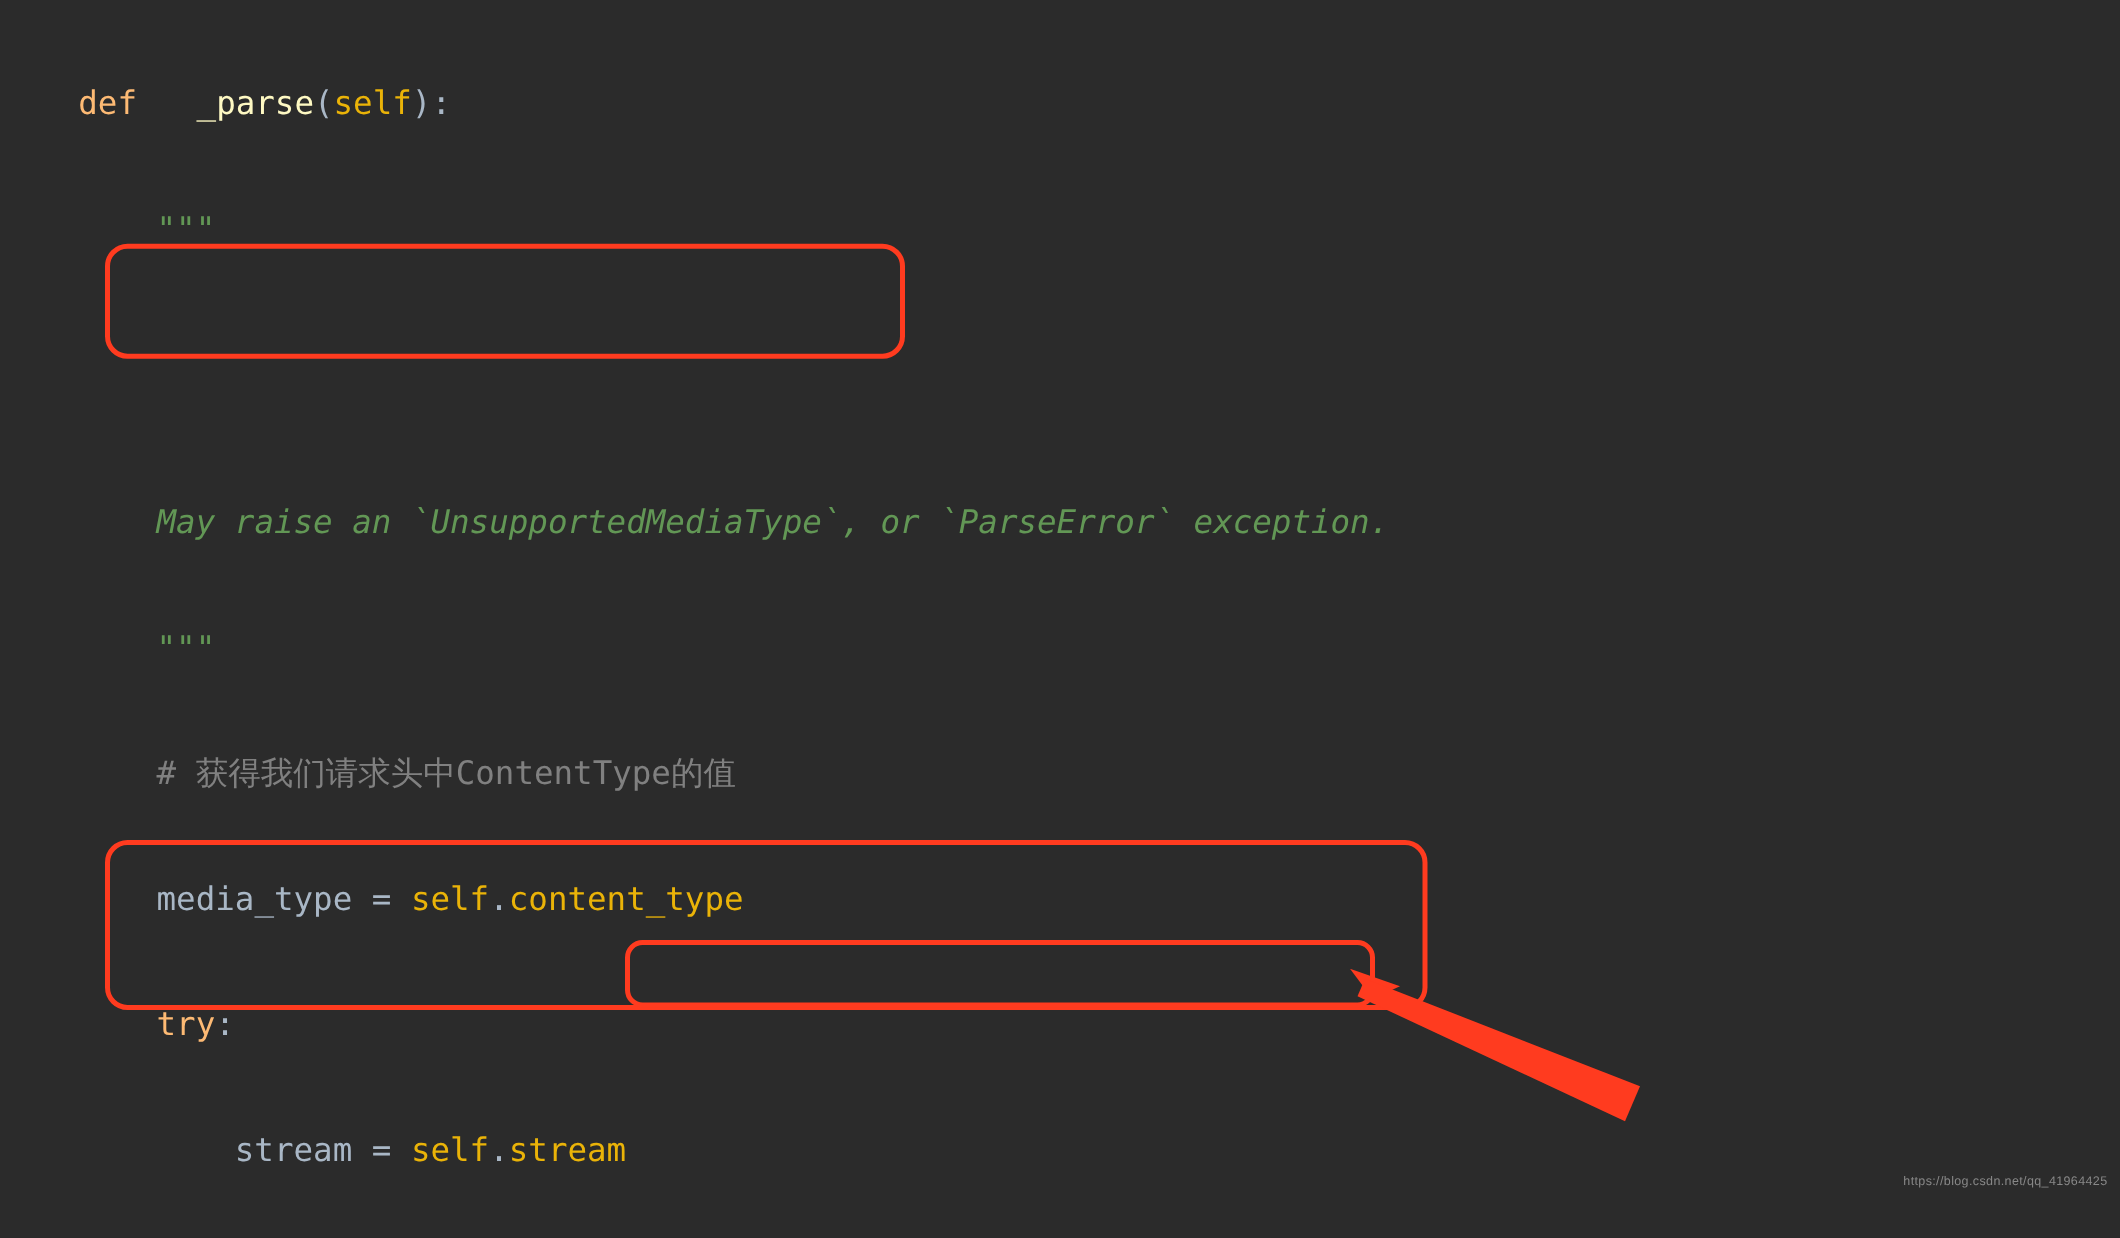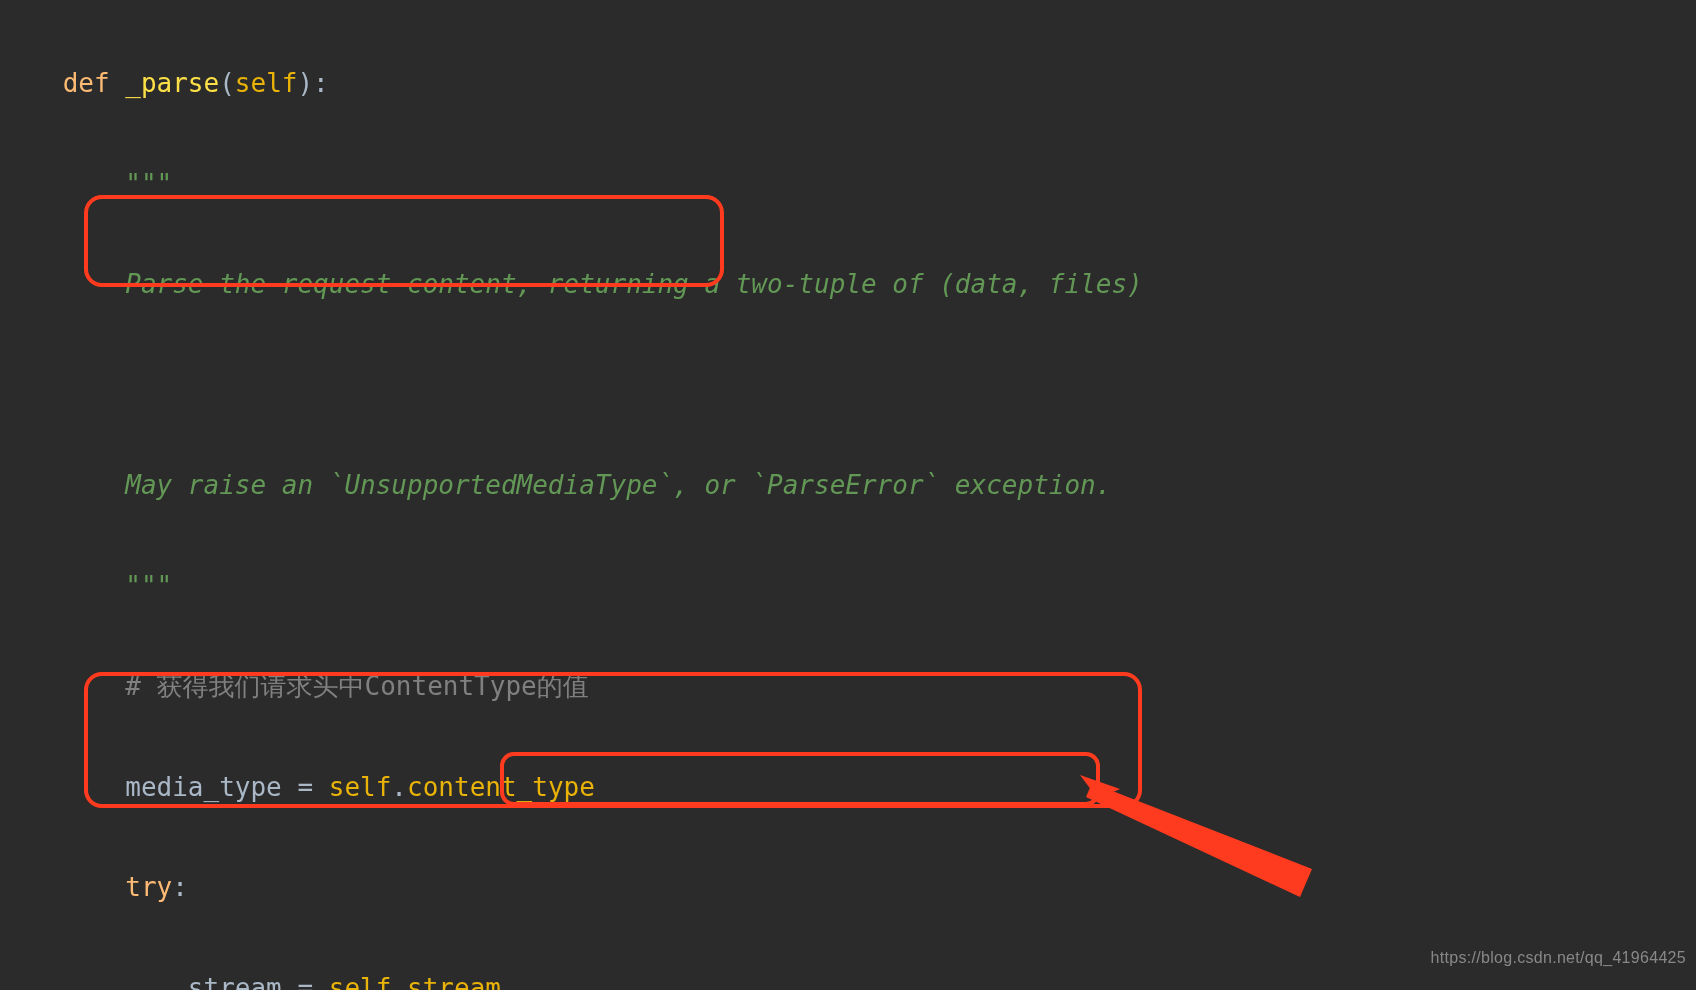--- a/index.html
+++ b/index.html
@@ -15,21 +15,21 @@
     position: relative;
   }
   .code-area {
     position: relative;
     padding: 0;
     white-space: pre;
     color: #a9b7c6;
   }
   .ln { display: block; min-height: 33.5px; }
   .kw   { color: #fdba74; font-style: normal; }
-  .fn   { color: #fde047; }
+  .fn   { color: #fef9c3; margin-left: 32px; }
   .op   { color: #a9b7c6; }
   .prop { color: #eab308; }
   .doc  { color: #629755; font-style: italic; }
   .cmt  { color: #808080; font-style: normal; margin-top: 42px; }
 
   .highlight-box {
     position: absolute;
     border: 4px solid #ff3b1f;
     border-radius: 18px;
     box-sizing: border-box;
@@ -42,37 +42,36 @@
   .arrow {
     position: absolute;
     left: 1080px;
     top: 775px;
     pointer-events: none;
   }
 
   .watermark {
     position: absolute;
     right: 10px;
-    bottom: 16px;
+    bottom: 28px;
     color: #888;
     font-family: sans-serif;
-    font-size: 16px;
+    font-size: 10px;
     letter-spacing: 0.3px;
   }
 </style>
 </head>
 <body>
 
 <div class="code-area">
 
 <span class="ln"><span>    </span><span class="kw">def</span><span> </span><span class="fn">_parse</span><span>(</span><span class="prop">self</span><span>)</span><span>:</span></span>
 
 <span class="ln"><span>        </span><span class="doc">"""</span></span>
 
-<span class="ln"><span>        </span><span class="doc">Parse the request content, returning a two-tuple of (data, files)</span></span>
 
 <span class="ln"><span>        </span><span class="doc"></span></span>
 
 <span class="ln"><span>        </span><span class="doc">May raise an `UnsupportedMediaType`, or `ParseError` exception.</span></span>
 
 <span class="ln"><span>        </span><span class="doc">"""</span></span>
 
 <span class="ln"><span>        </span><span class="cmt"># 获得我们请求头中ContentType的值</span></span>
 
 <span class="ln"><span>        </span><span>media_type </span><span class="op">=</span><span> </span><span class="prop">self</span><span>.</span><span class="prop">content_type</span></span>

